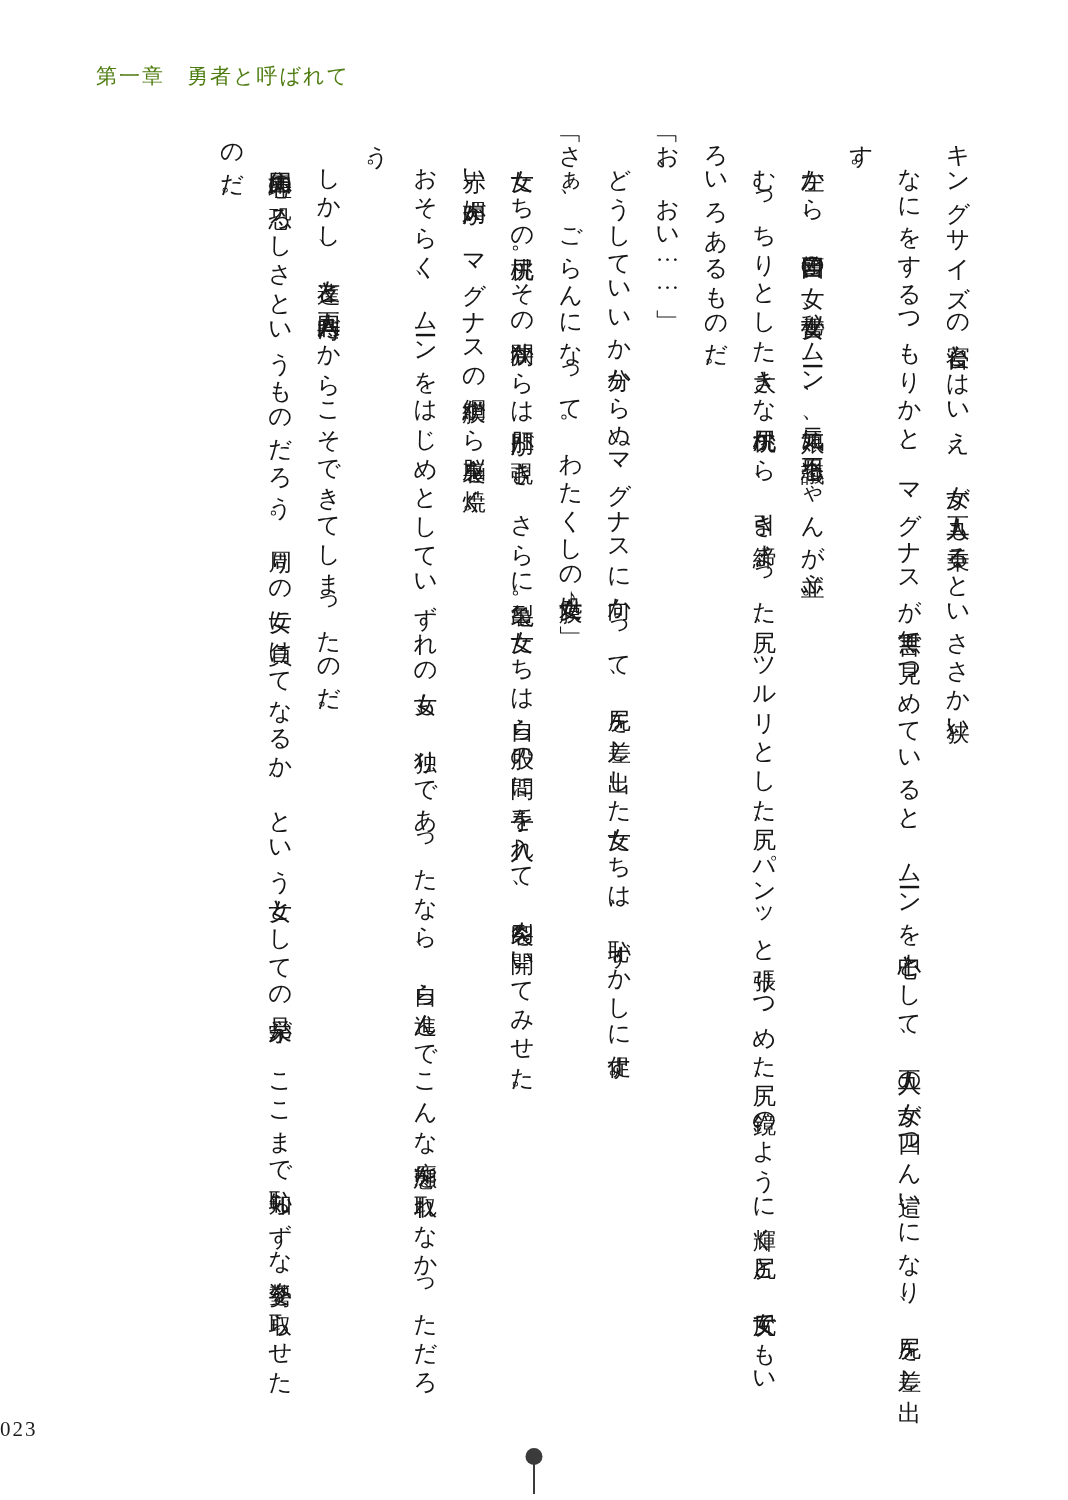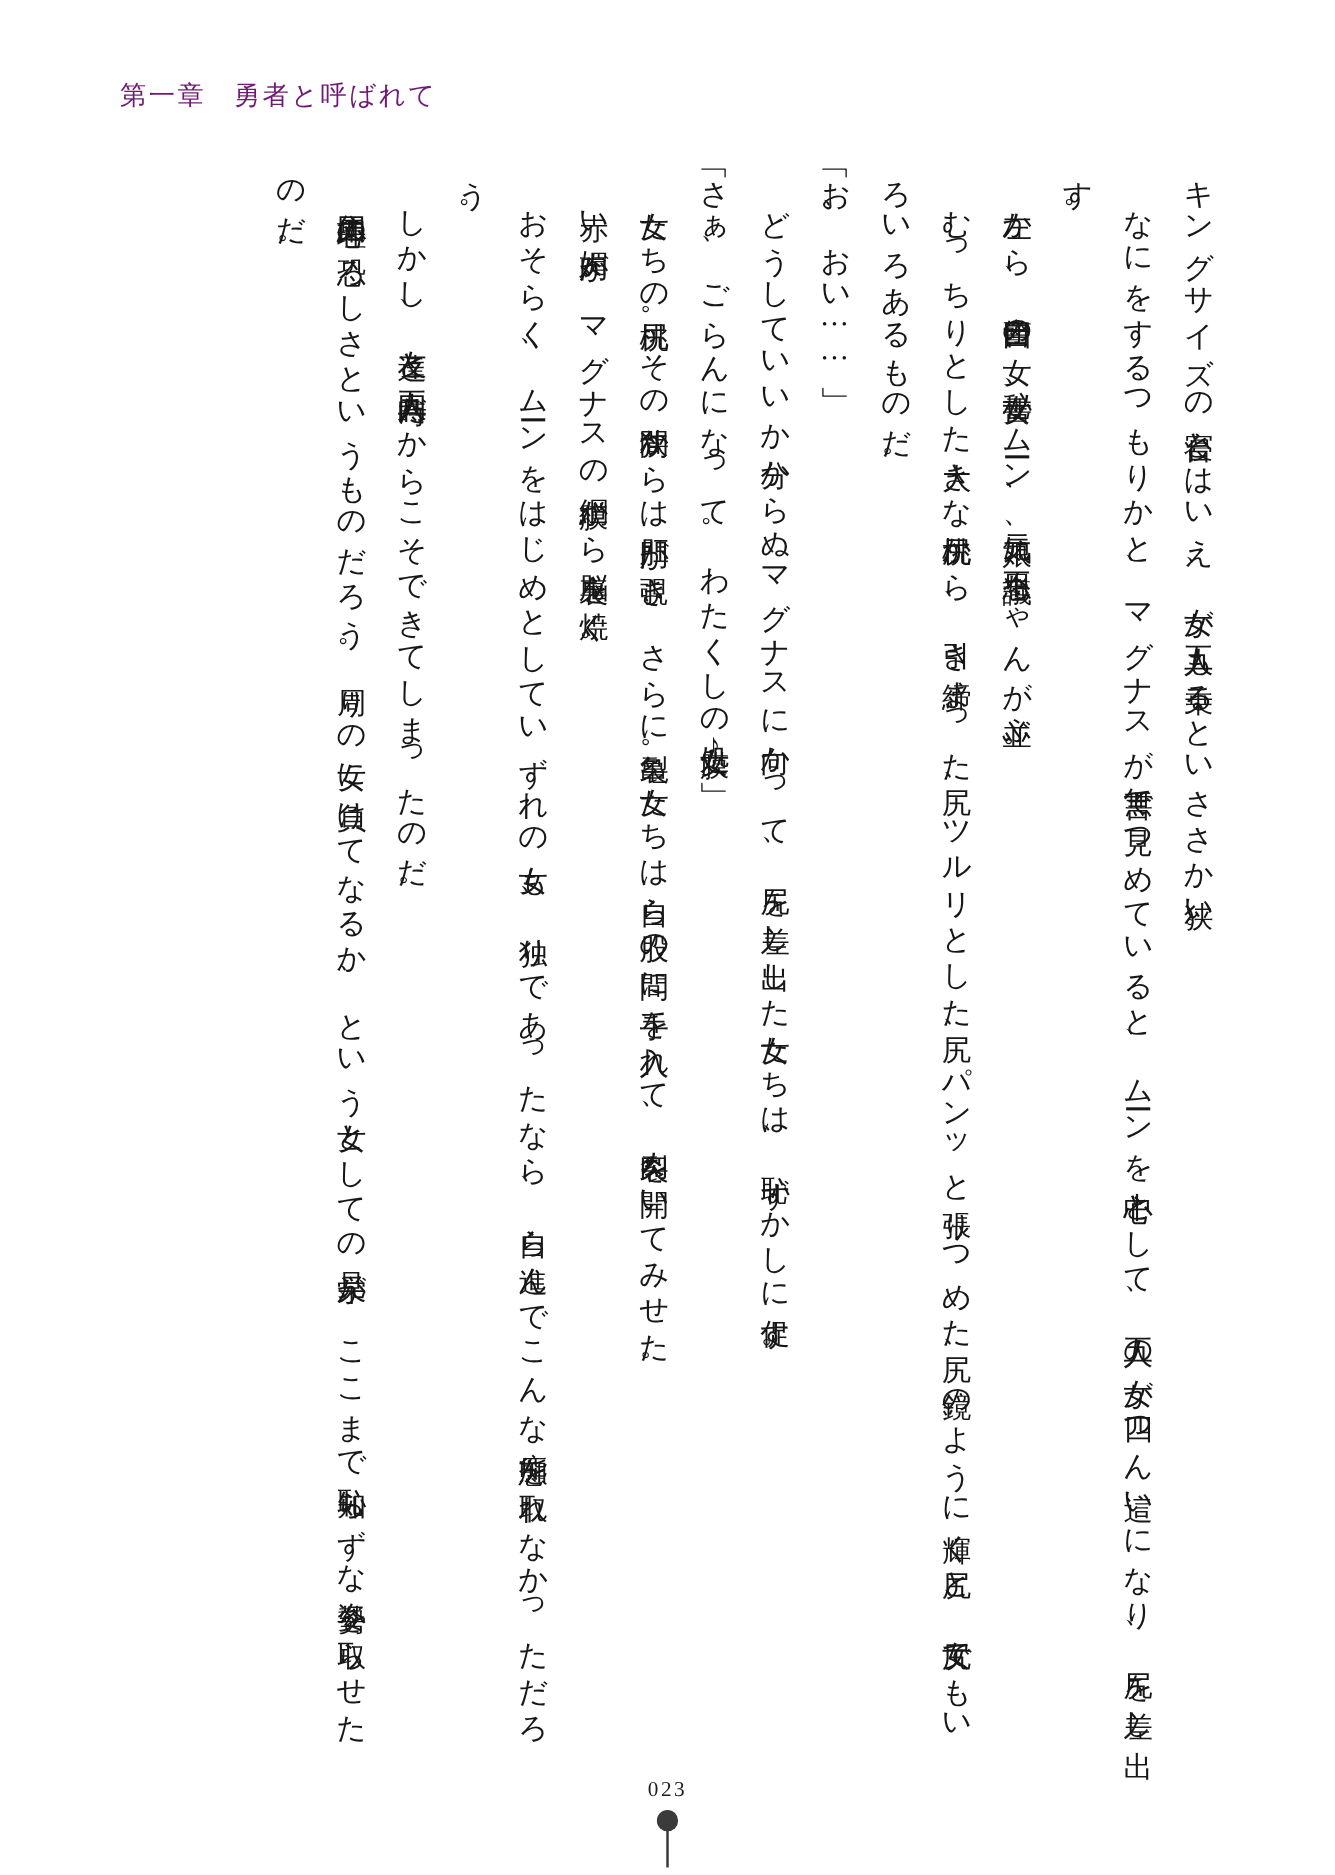--- a/index.html
+++ b/index.html
@@ -22,21 +22,21 @@
   }
 
   
   .running-header {
     position: absolute;
     top: 62px;
     left: 96px;
     font-size: 21px;
     letter-spacing: 2px;
     white-space: nowrap;
-    color: #701a75;
+    color: #4d7c0f;
     font-family: Liberation Serif, serif;
   }
   .running-header .chap-num {
     margin-right: 22px;
   }
 
   
   .body-text {
     position: absolute;
     top: 128px;
@@ -59,22 +59,21 @@
   .body-text p.indent {
     text-indent: 1em;
   }
 
   
   .folio {
     position: absolute;
     bottom: 58px;
     left: 0;
     width: 100%;
-    text-align: center;
-    font-size: 17px;
+    font-size: 21px;
     letter-spacing: 2px;
     color: #1d1d1d;
   }
   
   .folio-mark {
     position: absolute;
     bottom: 6px;
     left: 50%;
     transform: translateX(-50%);
     width: 24px;

